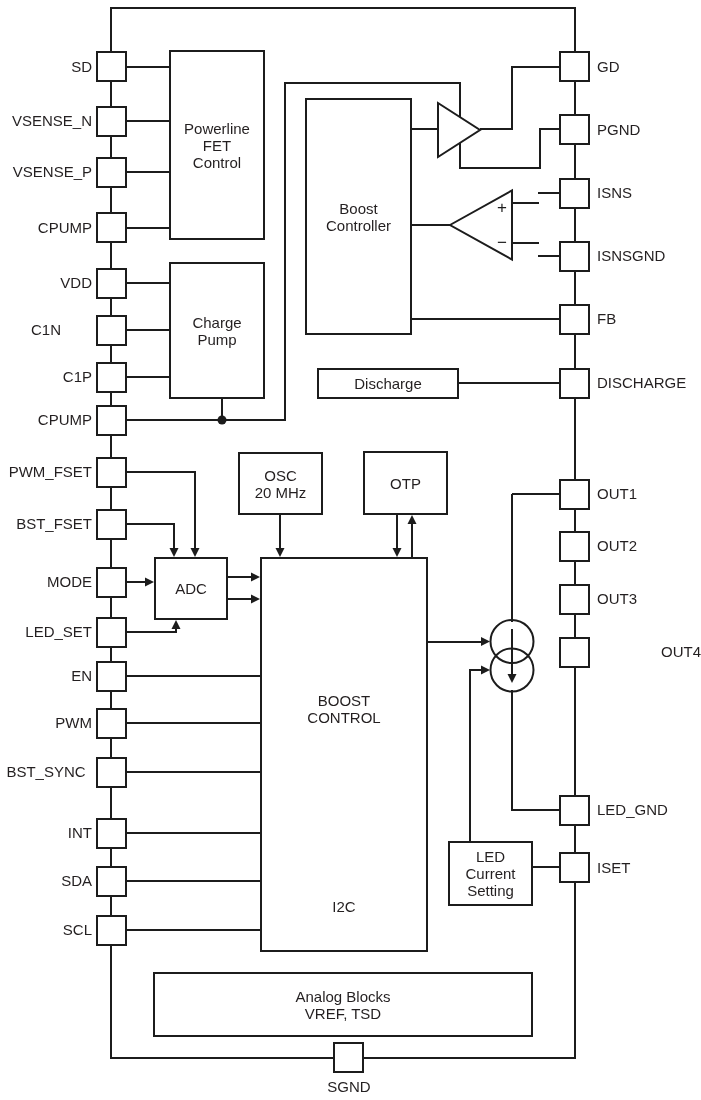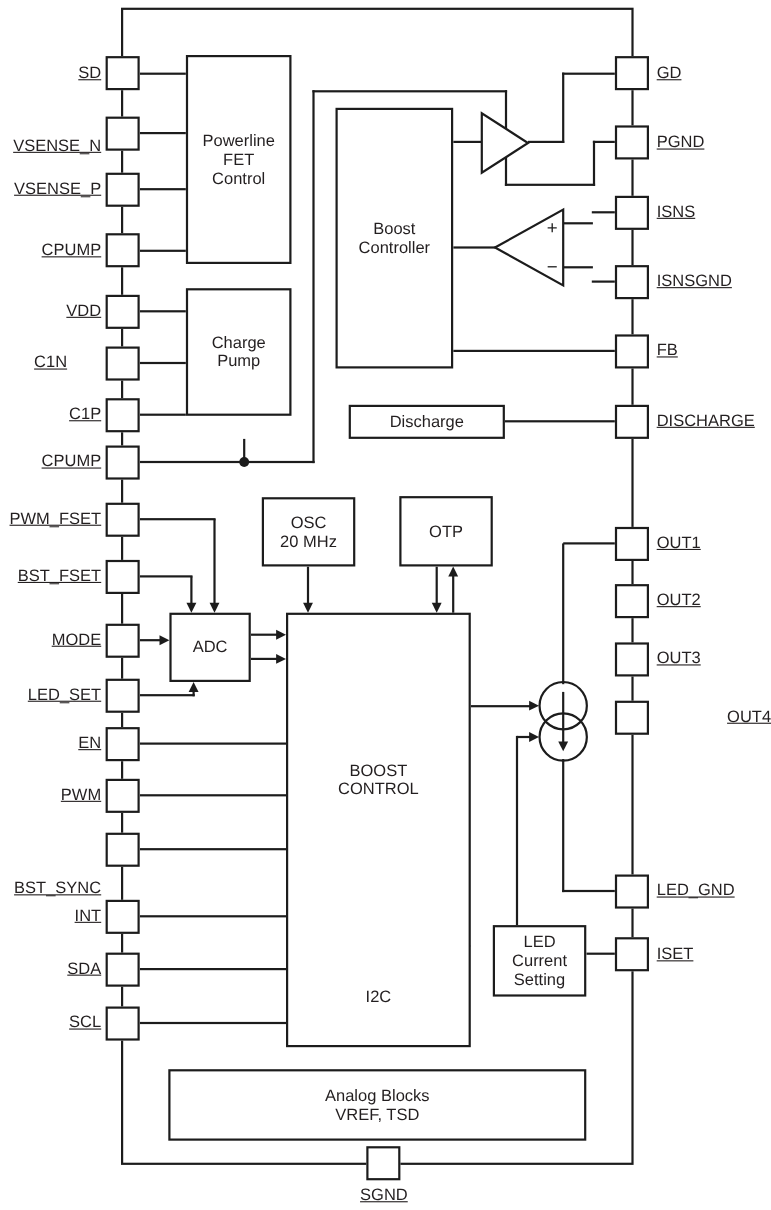--- a/index.html
+++ b/index.html
@@ -4,21 +4,21 @@
 <style>
   html,body{margin:0;padding:0;background:#ffffff;}
   #stage{position:relative;width:701px;height:1100px;background:#ffffff;overflow:hidden;
          font-family:"Liberation Sans","DejaVu Sans",sans-serif;color:#231f20;}
   .wire{position:absolute;background:#1c1c1c;}
   .block{position:absolute;box-sizing:border-box;border:2px solid #1c1c1c;background:#ffffff;
          display:flex;align-items:center;justify-content:center;}
   .labelarea{position:absolute;box-sizing:border-box;display:flex;align-items:center;justify-content:center;}
   .blocktext{white-space:pre-line;text-align:center;font-size:15px;line-height:17px;}
   .pinbox{position:absolute;box-sizing:border-box;width:31px;height:31px;border:2px solid #1c1c1c;background:#ffffff;}
-  .pinlabel{position:absolute;font-size:15px;line-height:18px;height:18px;white-space:nowrap;text-decoration:underline;}
+  .pinlabel{position:absolute;font-size:15px;line-height:18px;height:18px;white-space:nowrap;}
   .chip{position:absolute;box-sizing:border-box;border:2px solid #1c1c1c;background:transparent;}
   svg text{font-family:"Liberation Sans","DejaVu Sans",sans-serif;}
 </style>
 </head>
 <body>
 
 <div id="stage">
 
   <div class="chip" style="left:110px;top:7px;width:466px;height:1052px;"></div>
 
@@ -75,21 +75,21 @@
     <div class="wire" style="left: 411px; top: 523px; width: 2px; height: 35px;"></div>
     <div class="wire" style="left: 511px; top: 494px; width: 2px; height: 128px;"></div>
     <div class="wire" style="left: 511px; top: 690px; width: 2px; height: 121px;"></div>
     <div class="wire" style="left: 469px; top: 669px; width: 2px; height: 173px;"></div>
     <div class="block" style="left: 260px; top: 557px; width: 168px; height: 395px;"></div>
     <div class="block" style="left: 169px; top: 50px; width: 96px; height: 190px;">
       <span class="blocktext">Powerline
 FET
 Control</span>
     </div>
-    <div class="block" style="left: 169px; top: 262px; width: 96px; height: 116px;">
+    <div class="block" style="left: 169px; top: 262px; width: 96px; height: 137px;">
       <span class="blocktext">Charge
 Pump</span>
     </div>
     <div class="block" style="left: 305px; top: 98px; width: 107px; height: 237px;">
       <span class="blocktext">Boost
 Controller</span>
     </div>
     <div class="block" style="left: 317px; top: 368px; width: 142px; height: 31px;">
       <span class="blocktext">Discharge</span>
     </div>
@@ -115,21 +115,21 @@
 Current
 Setting</span>
     </div>
     <div class="block" style="left: 153px; top: 972px; width: 380px; height: 65px;">
       <span class="blocktext">Analog Blocks
 VREF, TSD</span>
     </div>
     <div class="pinbox" style="left: 96px; top: 51px;"></div>
     <div class="pinlabel" style="left: 0px; top: 57.5px; width: 92px; text-align: right;">SD</div>
     <div class="pinbox" style="left: 96px; top: 105.5px;"></div>
-    <div class="pinlabel" style="left: 0px; top: 112px; width: 92px; text-align: right; margin-top: 12px;">VSENSE_N</div>
+    <div class="pinlabel" style="left: 0px; top: 112px; width: 92px; text-align: right;">VSENSE_N</div>
     <div class="pinbox" style="left: 96px; top: 156.5px;"></div>
     <div class="pinlabel" style="left: 0px; top: 163px; width: 92px; text-align: right;">VSENSE_P</div>
     <div class="pinbox" style="left: 96px; top: 212px;"></div>
     <div class="pinlabel" style="left: 0px; top: 218.5px; width: 92px; text-align: right;">CPUMP</div>
     <div class="pinbox" style="left: 96px; top: 267.5px;"></div>
     <div class="pinlabel" style="left: 0px; top: 274px; width: 92px; text-align: right;">VDD</div>
     <div class="pinbox" style="left: 96px; top: 314.5px;"></div>
     <div class="pinlabel" style="left: 0px; top: 321px; width: 92px; text-align: center;">C1N</div>
     <div class="pinbox" style="left: 96px; top: 361.5px;"></div>
     <div class="pinlabel" style="left: 0px; top: 368px; width: 92px; text-align: right;">C1P</div>
@@ -141,21 +141,21 @@
     <div class="pinlabel" style="left: 0px; top: 515px; width: 92px; text-align: right;">BST_FSET</div>
     <div class="pinbox" style="left: 96px; top: 566.5px;"></div>
     <div class="pinlabel" style="left: 0px; top: 573px; width: 92px; text-align: right;">MODE</div>
     <div class="pinbox" style="left: 96px; top: 616.5px;"></div>
     <div class="pinlabel" style="left: 0px; top: 623px; width: 92px; text-align: right;">LED_SET</div>
     <div class="pinbox" style="left: 96px; top: 660.5px;"></div>
     <div class="pinlabel" style="left: 0px; top: 667px; width: 92px; text-align: right;">EN</div>
     <div class="pinbox" style="left: 96px; top: 707.5px;"></div>
     <div class="pinlabel" style="left: 0px; top: 714px; width: 92px; text-align: right;">PWM</div>
     <div class="pinbox" style="left: 96px; top: 756.5px;"></div>
-    <div class="pinlabel" style="left: 0px; top: 763px; width: 92px; text-align: right; margin-top: 36px;">BST_SYNC</div>
+    <div class="pinlabel" style="left: 0px; top: 763px; width: 92px; text-align: center;">BST_SYNC</div>
     <div class="pinbox" style="left: 96px; top: 817.5px;"></div>
     <div class="pinlabel" style="left: 0px; top: 824px; width: 92px; text-align: right;">INT</div>
     <div class="pinbox" style="left: 96px; top: 865.5px;"></div>
     <div class="pinlabel" style="left: 0px; top: 872px; width: 92px; text-align: right;">SDA</div>
     <div class="pinbox" style="left: 96px; top: 914.5px;"></div>
     <div class="pinlabel" style="left: 0px; top: 921px; width: 92px; text-align: right;">SCL</div>
     <div class="pinbox" style="left: 559px; top: 51px;"></div>
     <div class="pinlabel" style="left: 597px; top: 57.5px; width: 104px; text-align: left;">GD</div>
     <div class="pinbox" style="left: 559px; top: 114px;"></div>
     <div class="pinlabel" style="left: 597px; top: 120.5px; width: 104px; text-align: left;">PGND</div>

